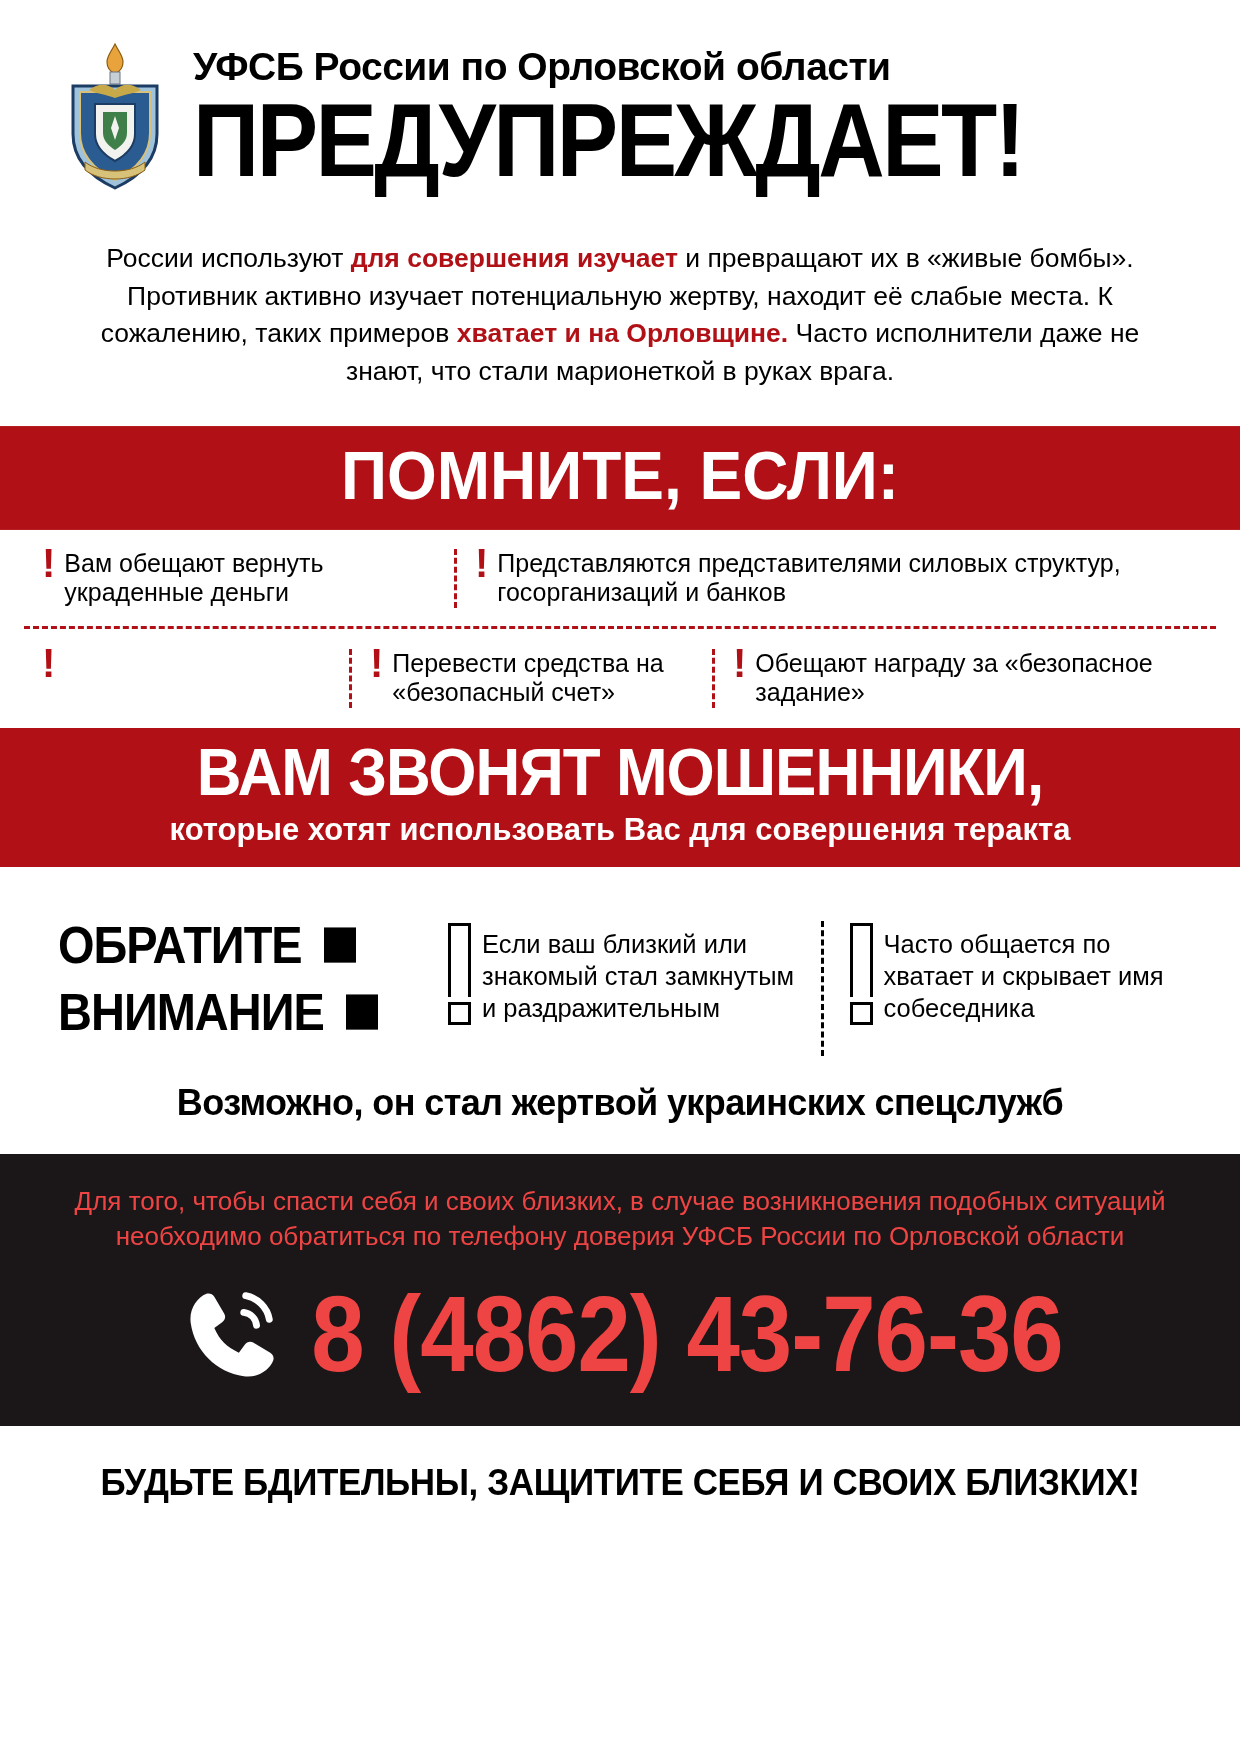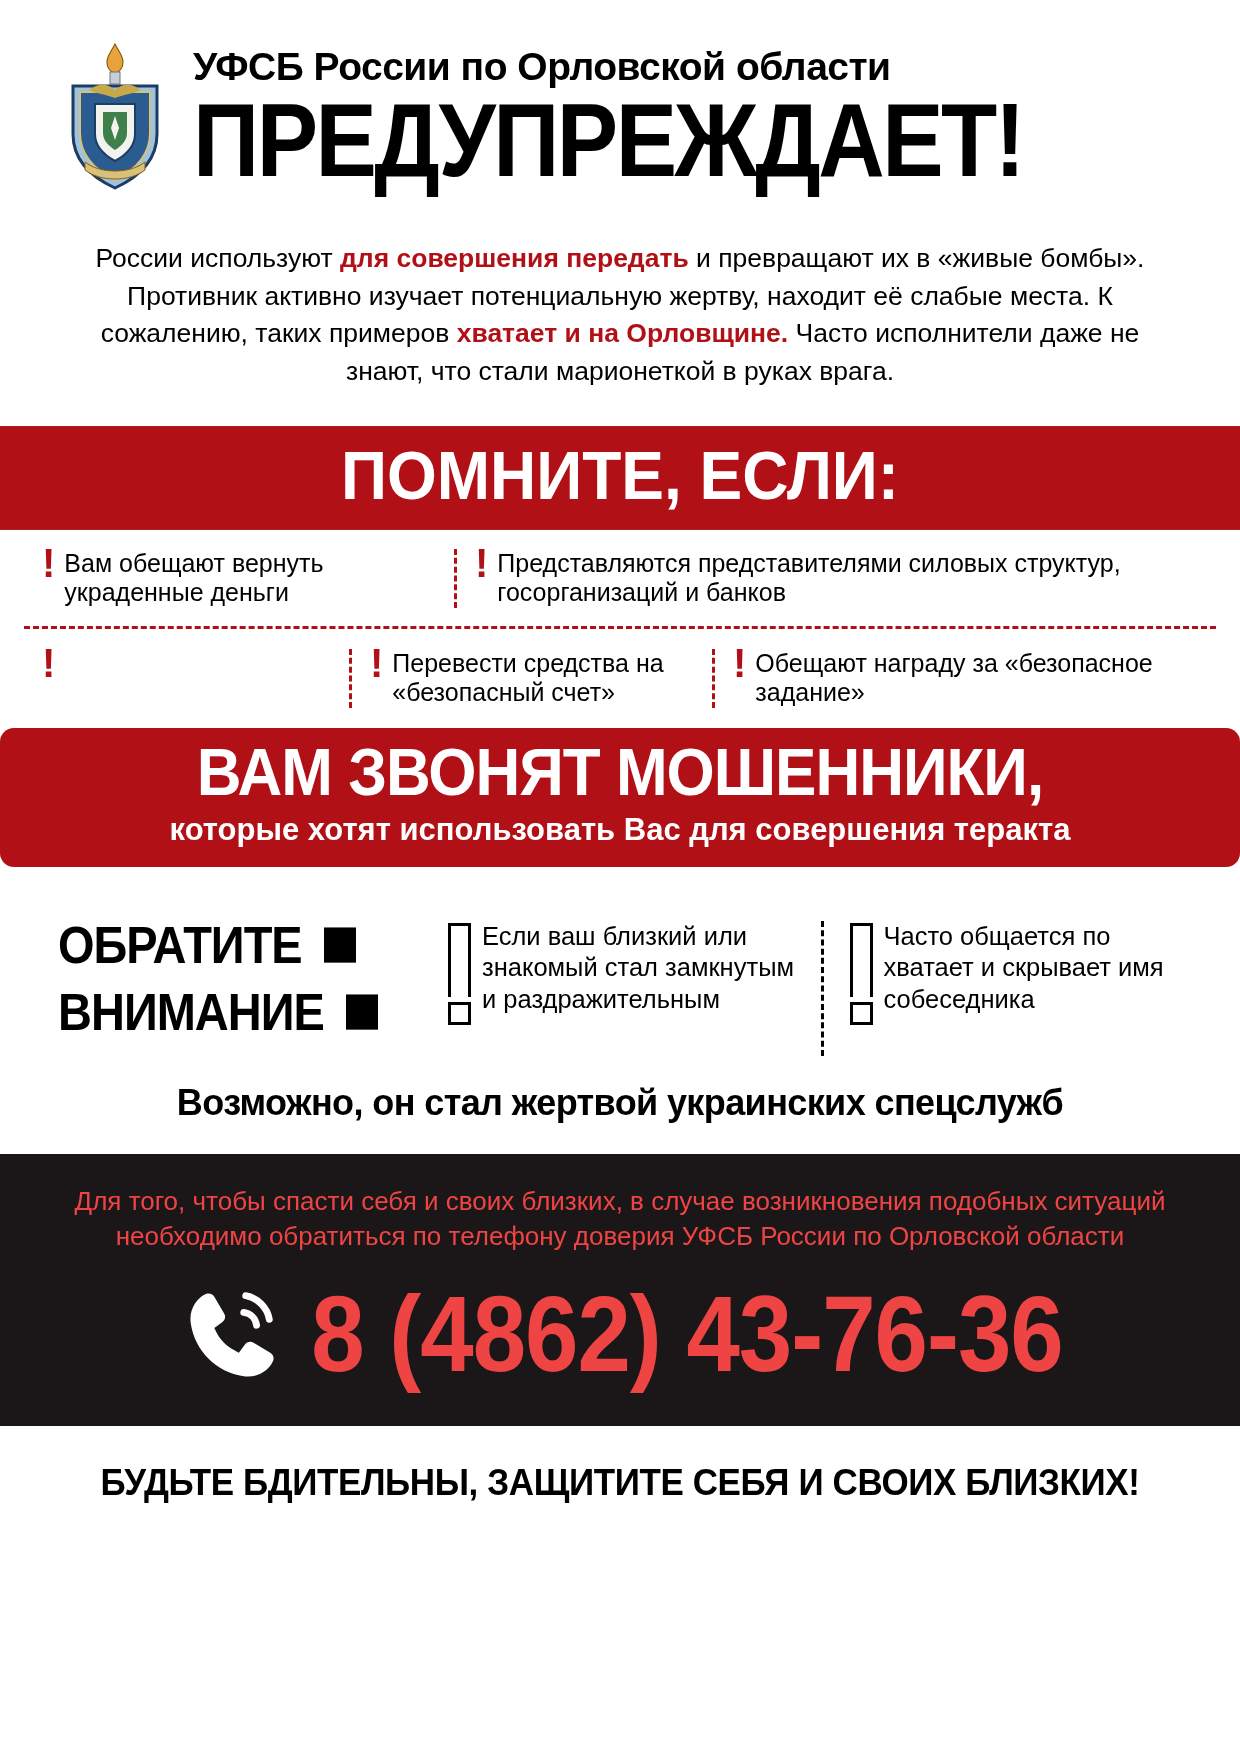--- a/index.html
+++ b/index.html
@@ -120,21 +120,20 @@
   .s-c { flex: 0 0 325px; }
   .s-d { flex: 0 0 360px; }
   .s-e { flex: 1; }
 
   
   .band-call {
     background: #b11116;
     color: #ffffff;
     text-align: center;
     padding: 14px 30px 20px 30px;
-    border-radius: 14px;
   }
   .band-call .l1 {
     font-size: 62px;
     font-weight: bold;
     line-height: 1.0;
     letter-spacing: -1px;
     transform: scaleY(1.07);
   }
   .band-call .l2 {
     font-size: 31px;
@@ -163,21 +162,21 @@
   }
   .att-left .ln + .ln { margin-top: 20px; }
   .att-left .sq {
     width: 32px;
     height: 32px;
     background: #000;
     margin-left: 22px;
   }
   .att-item {
     display: flex;
-    align-items: flex-start;
+    align-items: flex-end;
     flex: 1;
     padding-right: 10px;
   }
   .att-item .boxwrap {
     flex: 0 0 auto;
     margin-right: 11px;
     padding-top: 2px;
   }
   .att-item .bx {
     width: 23px;
@@ -273,21 +272,21 @@
       <path d="M30 120 C45 132, 75 132, 90 120 L90 128 C75 140, 45 140, 30 128 Z" fill="#d8c178" stroke="#8a5d12" stroke-width="1"></path>
     </svg>
   </div>
   <div class="header-text">
     <div class="org-line">УФСБ России по Орловской области</div>
     <div class="warn-line">ПРЕДУПРЕЖДАЕТ!</div>
   </div>
 </div>
 
 <div class="intro">
-  <span>России используют </span><span class="red">для совершения передать</span><span> и превращают их в «живые бомбы». Противник активно изучает потенциальную жертву, находит её слабые места. К сожалению, таких примеров </span><span class="red">хватает и на Орловщине.</span><span> Часто исполнители даже не знают, что стали марионеткой в руках врага.</span>
+  <span>России используют </span><span class="red">для совершения изучает</span><span> и превращают их в «живые бомбы». Противник активно изучает потенциальную жертву, находит её слабые места. К сожалению, таких примеров </span><span class="red">хватает и на Орловщине.</span><span> Часто исполнители даже не знают, что стали марионеткой в руках врага.</span>
 </div>
 
 <div class="band-remember">ПОМНИТЕ, ЕСЛИ:</div>
 
 <div class="signs">
   <div class="signs-row row1">
     <div class="sign s-a">
       <span class="bang">!</span>
       <span class="txt">Вам обещают вернуть украденные деньги</span>
     </div>

